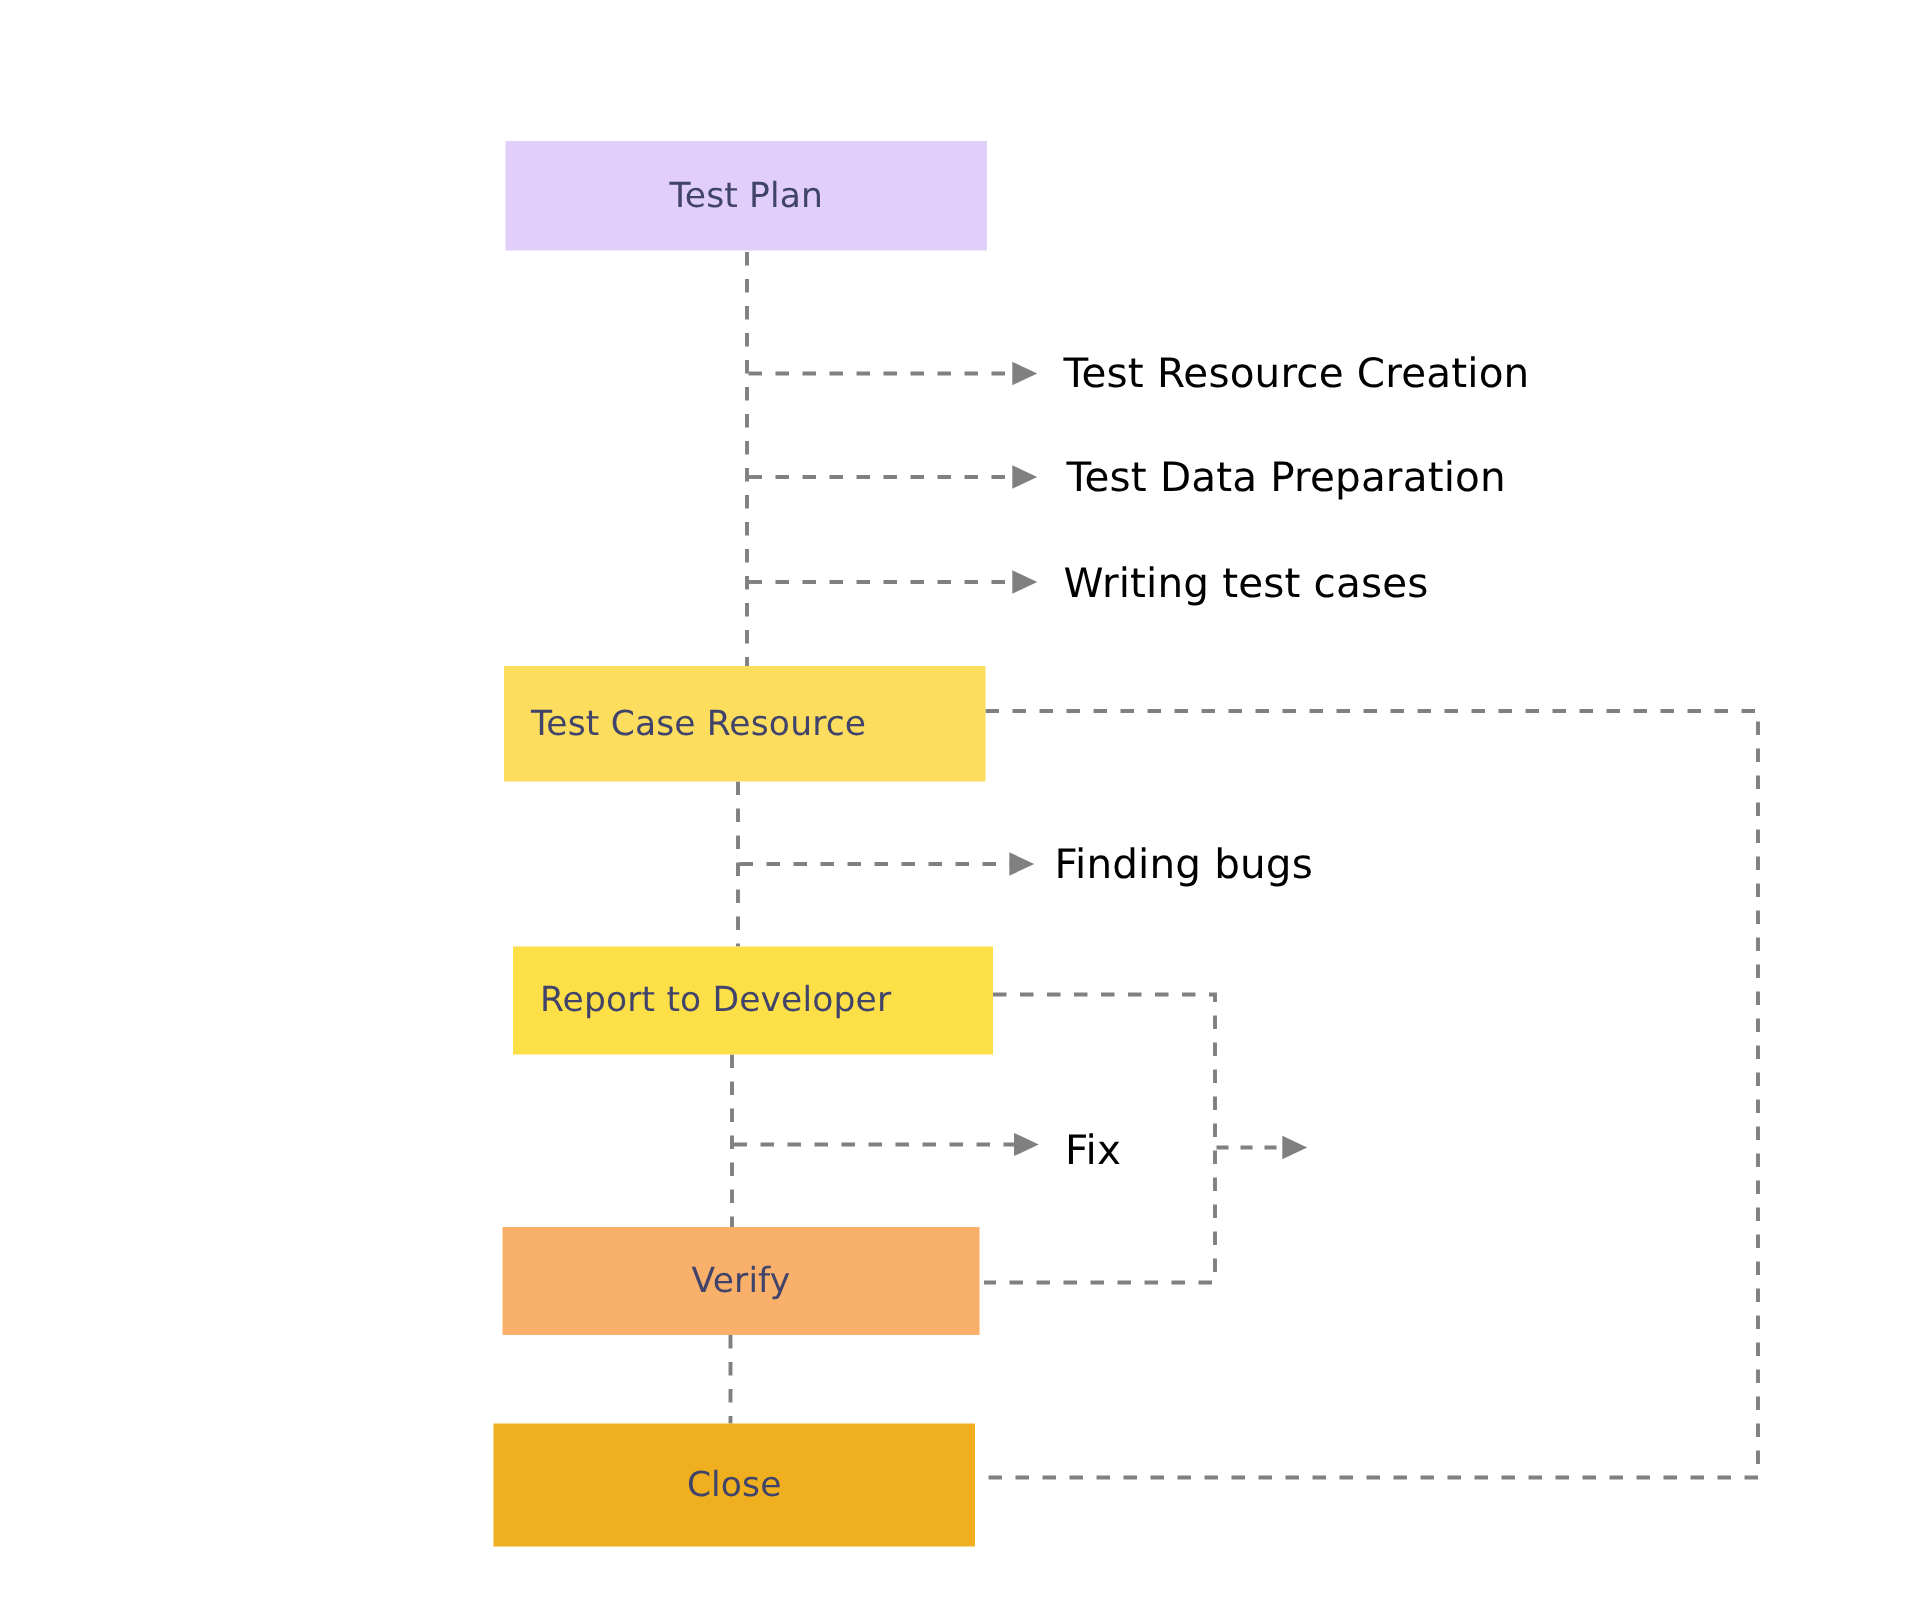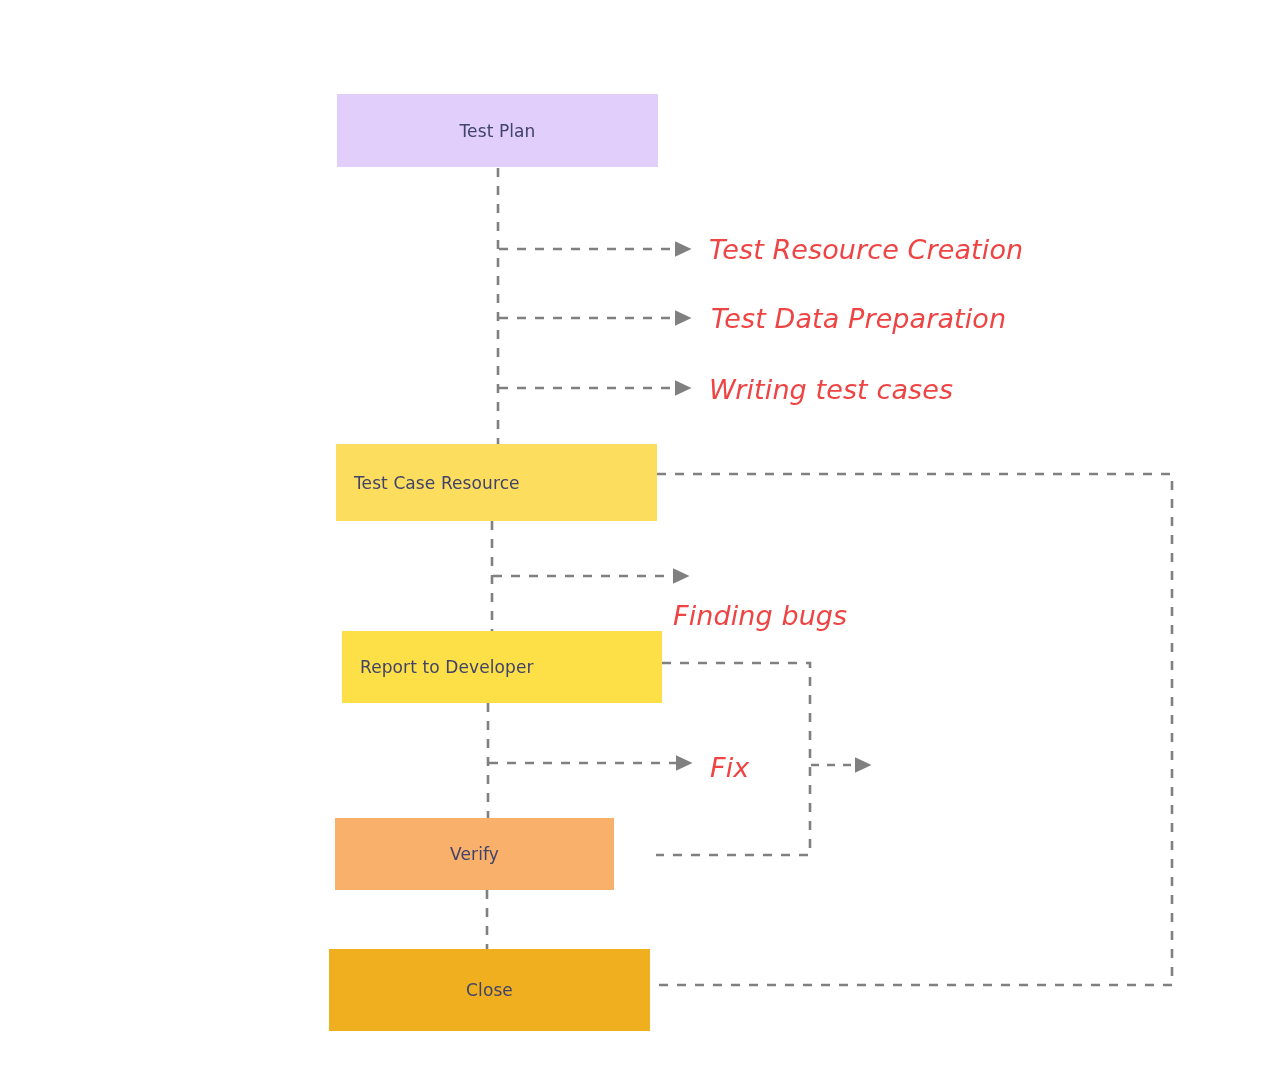--- a/index.html
+++ b/index.html
@@ -26,33 +26,32 @@
     height: 1070px;
     pointer-events: none;
   }
   .node {
     position: absolute;
     box-sizing: border-box;
     display: flex;
     align-items: center;
     justify-content: center;
     color: #40436A;
-    font-size: 17px;
+    font-size: 23px;
     font-family: "DejaVu Sans", sans-serif;
     letter-spacing: 0.1px;
     white-space: nowrap;
   }
   .leaf-label {
     position: absolute;
-    color: #ef4444;
+    color: #000000;
     font-size: 27px;
     font-family: "DejaVu Sans", sans-serif;
     white-space: nowrap;
     letter-spacing: 0.1px;
-    font-style: italic;
   }
 </style>
 </head>
 <body>
 
 <div id="canvas">
 
   <svg id="edges" viewBox="0 0 1280 1070" xmlns="http://www.w3.org/2000/svg">
     <defs>
       <marker id="arrowhead" markerWidth="7" markerHeight="7" refX="1.2" refY="3.2" orient="auto" markerUnits="strokeWidth">
@@ -114,32 +113,32 @@
   </div>
 
   <div class="node" style="left:336px; top:444px; width:321px; height:77px; background:#FCDD5E; justify-content:flex-start; padding-left:18px;">
     <span>Test Case Resource</span>
   </div>
 
   <div class="node" style="left:342px; top:631px; width:320px; height:72px; background:#fde047; justify-content:flex-start; padding-left:18px;">
     <span>Report to Developer</span>
   </div>
 
-  <div class="node" style="left:335px; top:818px; width:279px; height:72px; background:#F8B06A; justify-content:center;">
+  <div class="node" style="left:335px; top:818px; width:318px; height:72px; background:#F8B06A; justify-content:center;">
     <span>Verify</span>
   </div>
 
   <div class="node" style="left:329px; top:949px; width:321px; height:82px; background:#EFAF1F; justify-content:center;">
     <span>Close</span>
   </div>
 
   <div class="leaf-label" style="left:709px; top:234px;">Test Resource Creation</div>
 
   <div class="leaf-label" style="left:711px; top:303px;">Test Data Preparation</div>
 
   <div class="leaf-label" style="left:709px; top:374px;">Writing test cases</div>
 
-  <div class="leaf-label" style="left:673px; top:561px;margin-top:39px;">Finding bugs</div>
+  <div class="leaf-label" style="left:703px; top:561px;">Finding bugs</div>
 
   <div class="leaf-label" style="left:710px; top:752px;text-align:right;">Fix</div>
 
 
 </div>
 
 </body></html>

